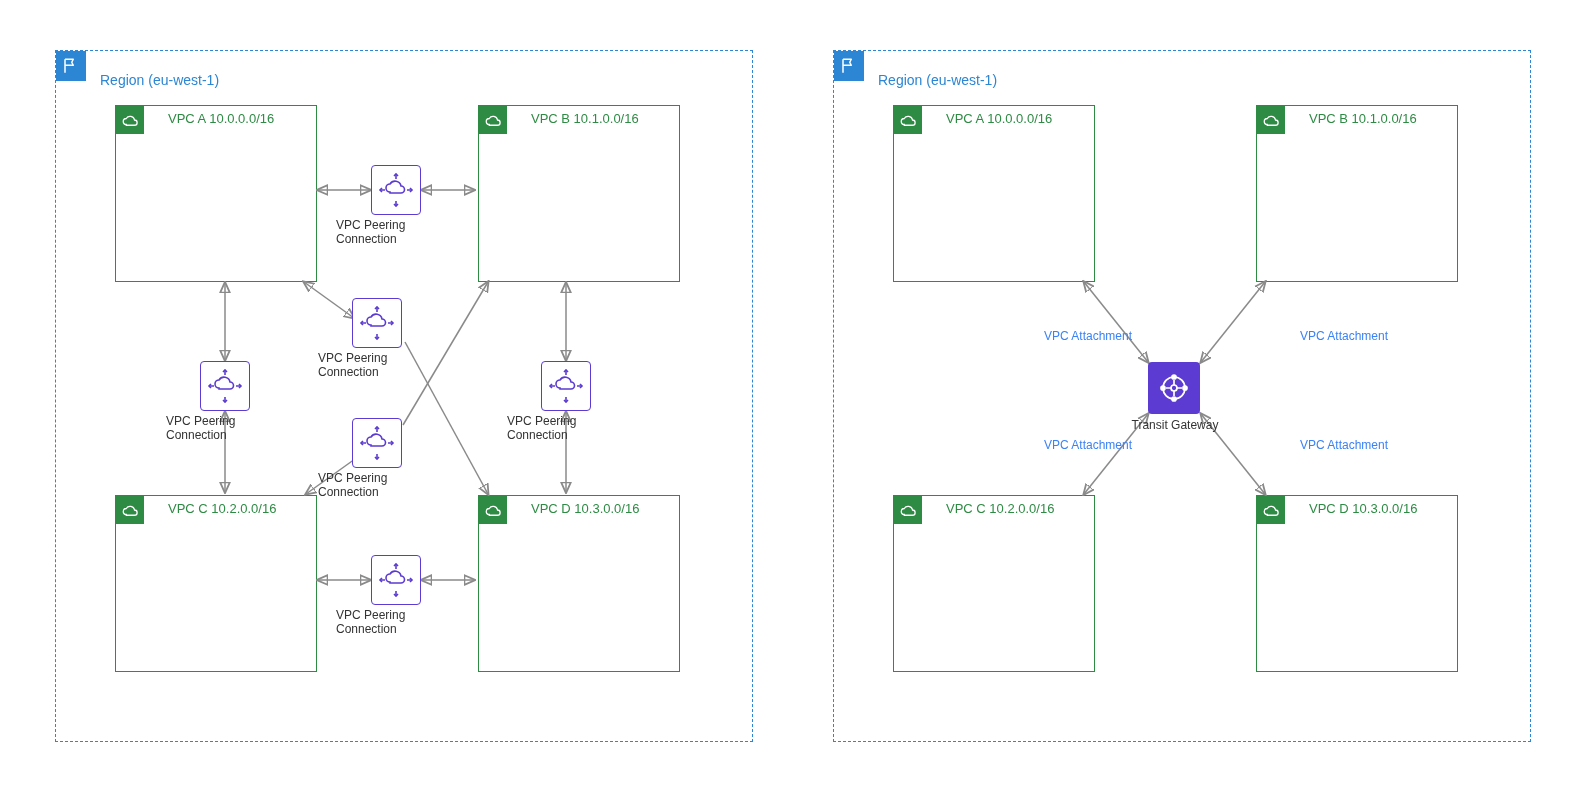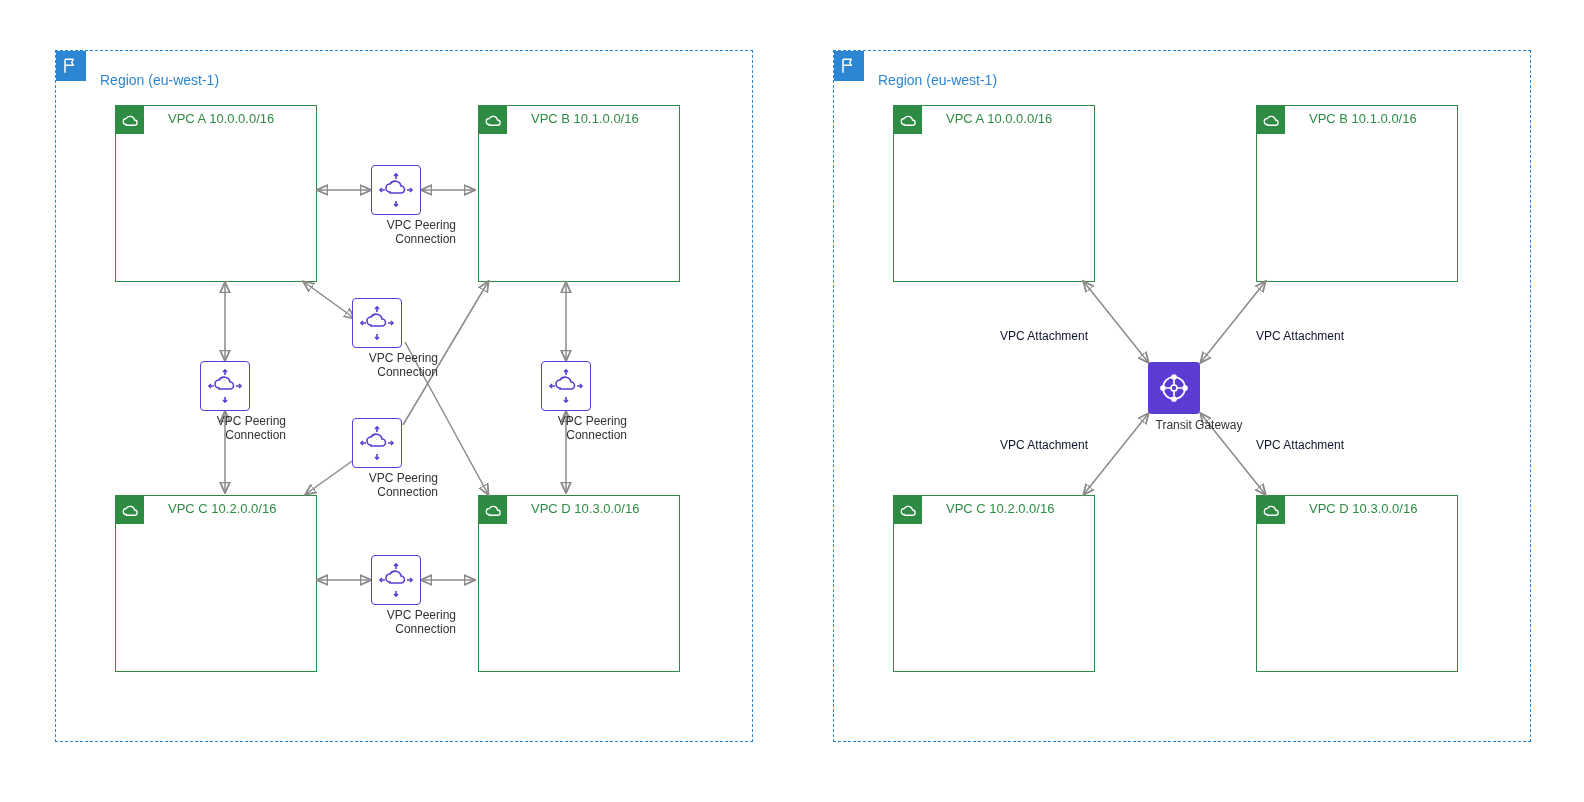--- a/index.html
+++ b/index.html
@@ -4,24 +4,24 @@
 <style>
   html,body{margin:0;padding:0;width:1584px;height:802px;background:#fff;font-family:Arial,Helvetica,sans-serif;font-size:13px;color:#333;}
   .canvas{position:relative;width:1584px;height:802px;}
   .region{position:absolute;border:1px dashed #2c86d3;}
   .region-tab{position:absolute;top:0;left:0;width:30px;height:30px;background:#2c86d3;display:flex;align-items:center;justify-content:center;}
   .region-label{position:absolute;top:6px;left:44px;color:#2c86d3;font-size:14px;margin-top:15px;}
   .vpc{position:absolute;border:1.5px solid #2e8b44;background:#fff;}
   .vpc-tab{position:absolute;top:0;left:0;width:28px;height:28px;background:#2e8b44;display:flex;align-items:center;justify-content:center;}
   .vpc-label{position:absolute;top:5px;left:52px;color:#2e8b44;font-size:13px;text-align:right;}
   .peering{position:absolute;width:50px;height:50px;border:1.5px solid #5b3bd1;border-radius:4px;background:#fff;display:flex;align-items:center;justify-content:center;box-sizing:border-box;}
-  .peering-label{position:absolute;font-size:12px;color:#333;text-align:right;line-height:1.2;width:120px;}
+  .peering-label{position:absolute;font-size:12px;color:#333;text-align:left;line-height:1.2;width:120px;}
   .tgw{position:absolute;width:52px;height:52px;background:#5b3bd1;border-radius:4px;display:flex;align-items:center;justify-content:center;}
-  .tgw-label{position:absolute;font-size:12px;color:#333;text-align:center;margin-left:24px;}
-  .attach-label{position:absolute;font-size:12px;color:#0f172a;white-space:nowrap;}
+  .tgw-label{position:absolute;font-size:12px;color:#333;text-align:center;}
+  .attach-label{position:absolute;font-size:12px;color:#3b82f6;white-space:nowrap;margin-left:44px;}
   svg.conn{position:absolute;top:0;left:0;width:1584px;height:802px;pointer-events:none;}
   svg.conn line,svg.conn path{stroke:#8a8a8a;stroke-width:1.5;fill:none;}
 </style>
 </head>
 <body>
 
 <div class="canvas">
 
 <div class="region" style="left:55px;top:50px;width:696px;height:690px;">
   <div class="region-tab">

